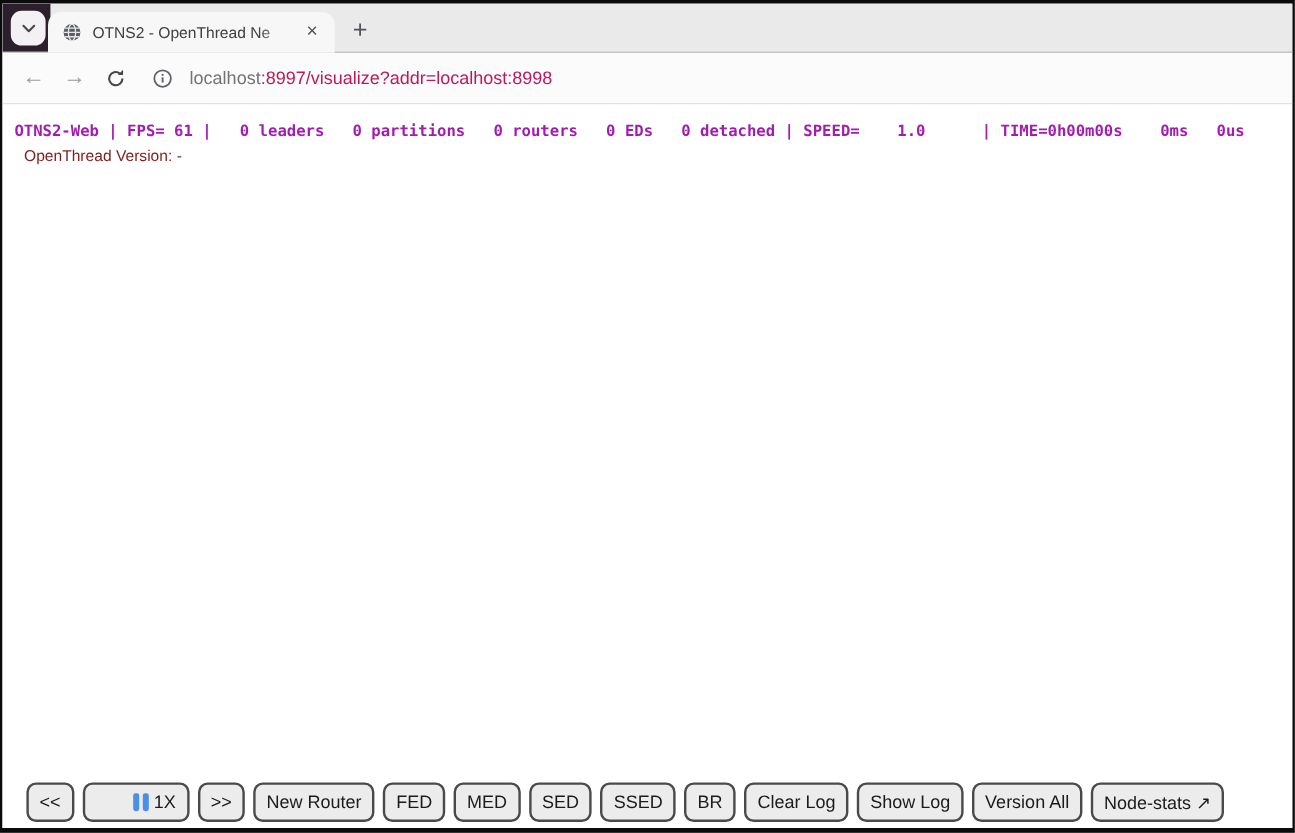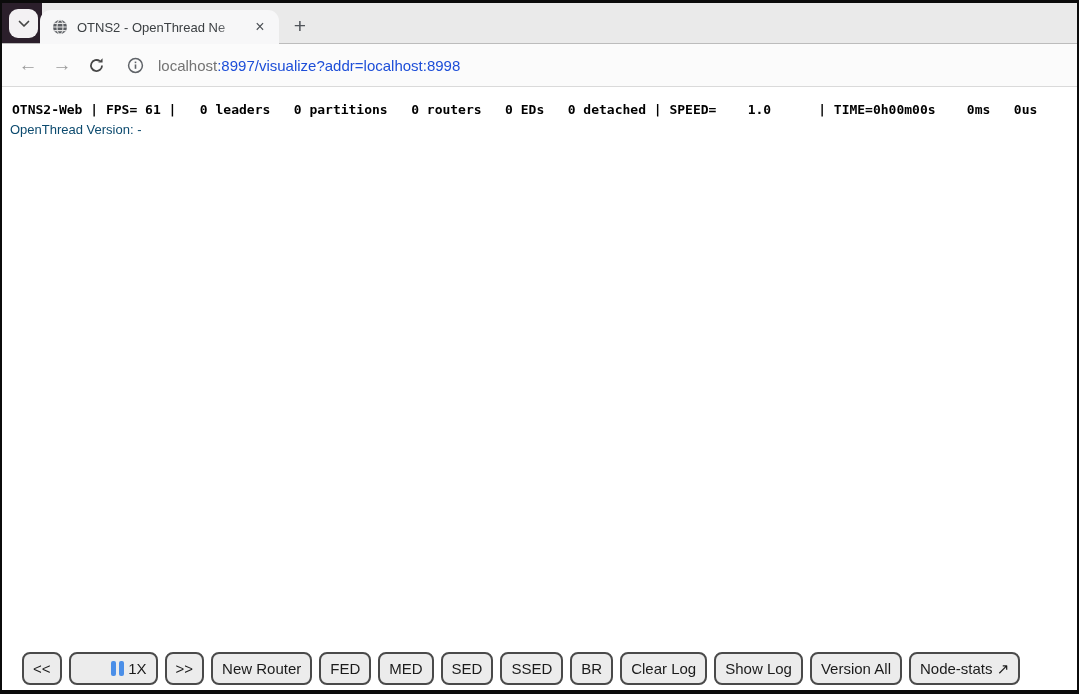--- a/index.html
+++ b/index.html
@@ -100,41 +100,41 @@
     display:flex; align-items:center; justify-content:center;
     cursor:pointer; flex:none;
   }
   .url {
     margin-left:9px;
     font-size:15px;
     white-space:nowrap;
     cursor:text;
   }
   .url-host { color:#737373; }
-  .url-rest { color:#1d4ed8; }
+  .url-rest { color:#be185d; }
 
   
   .content {
     flex:1 1 auto;
     background:#ffffff;
     position:relative;
     overflow:hidden;
   }
   .status-line {
     margin:15px 0 0 10px;
     font-family:"DejaVu Sans Mono", monospace;
     font-weight:bold;
     font-size:13px;
-    color:#000000;
+    color:#a21caf;
     white-space:pre;
   }
   .version-line {
-    margin:5px 0 0 8px;
+    margin:5px 0 0 18px;
     font-size:13px;
-    color:#0c4a6e;
+    color:#7f1d1d;
   }
 
   
   .actions {
     position:absolute;
     left:20px; bottom:5px;
     display:flex; gap:7px; align-items:stretch;
   }
   .abtn {
     background:#ececec;

